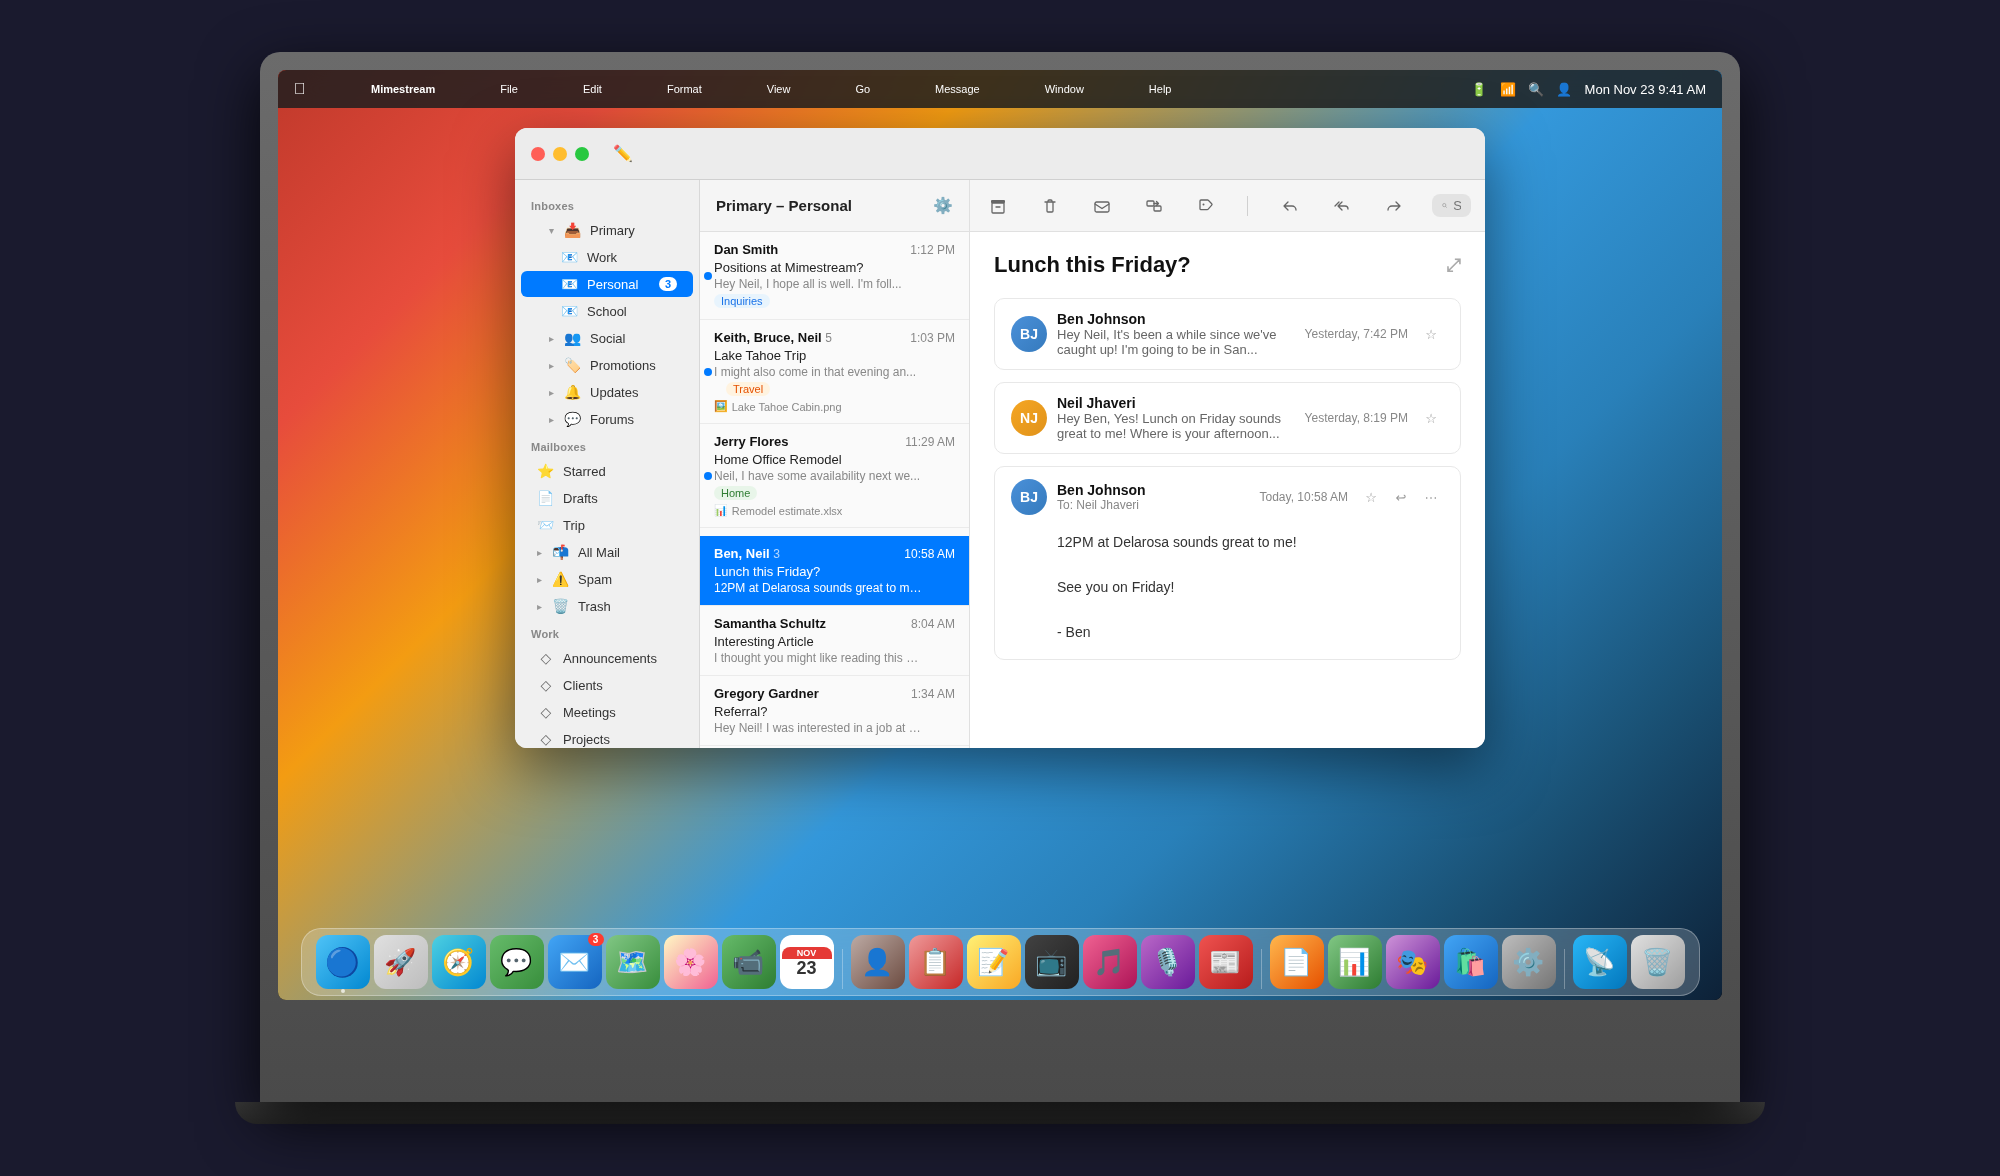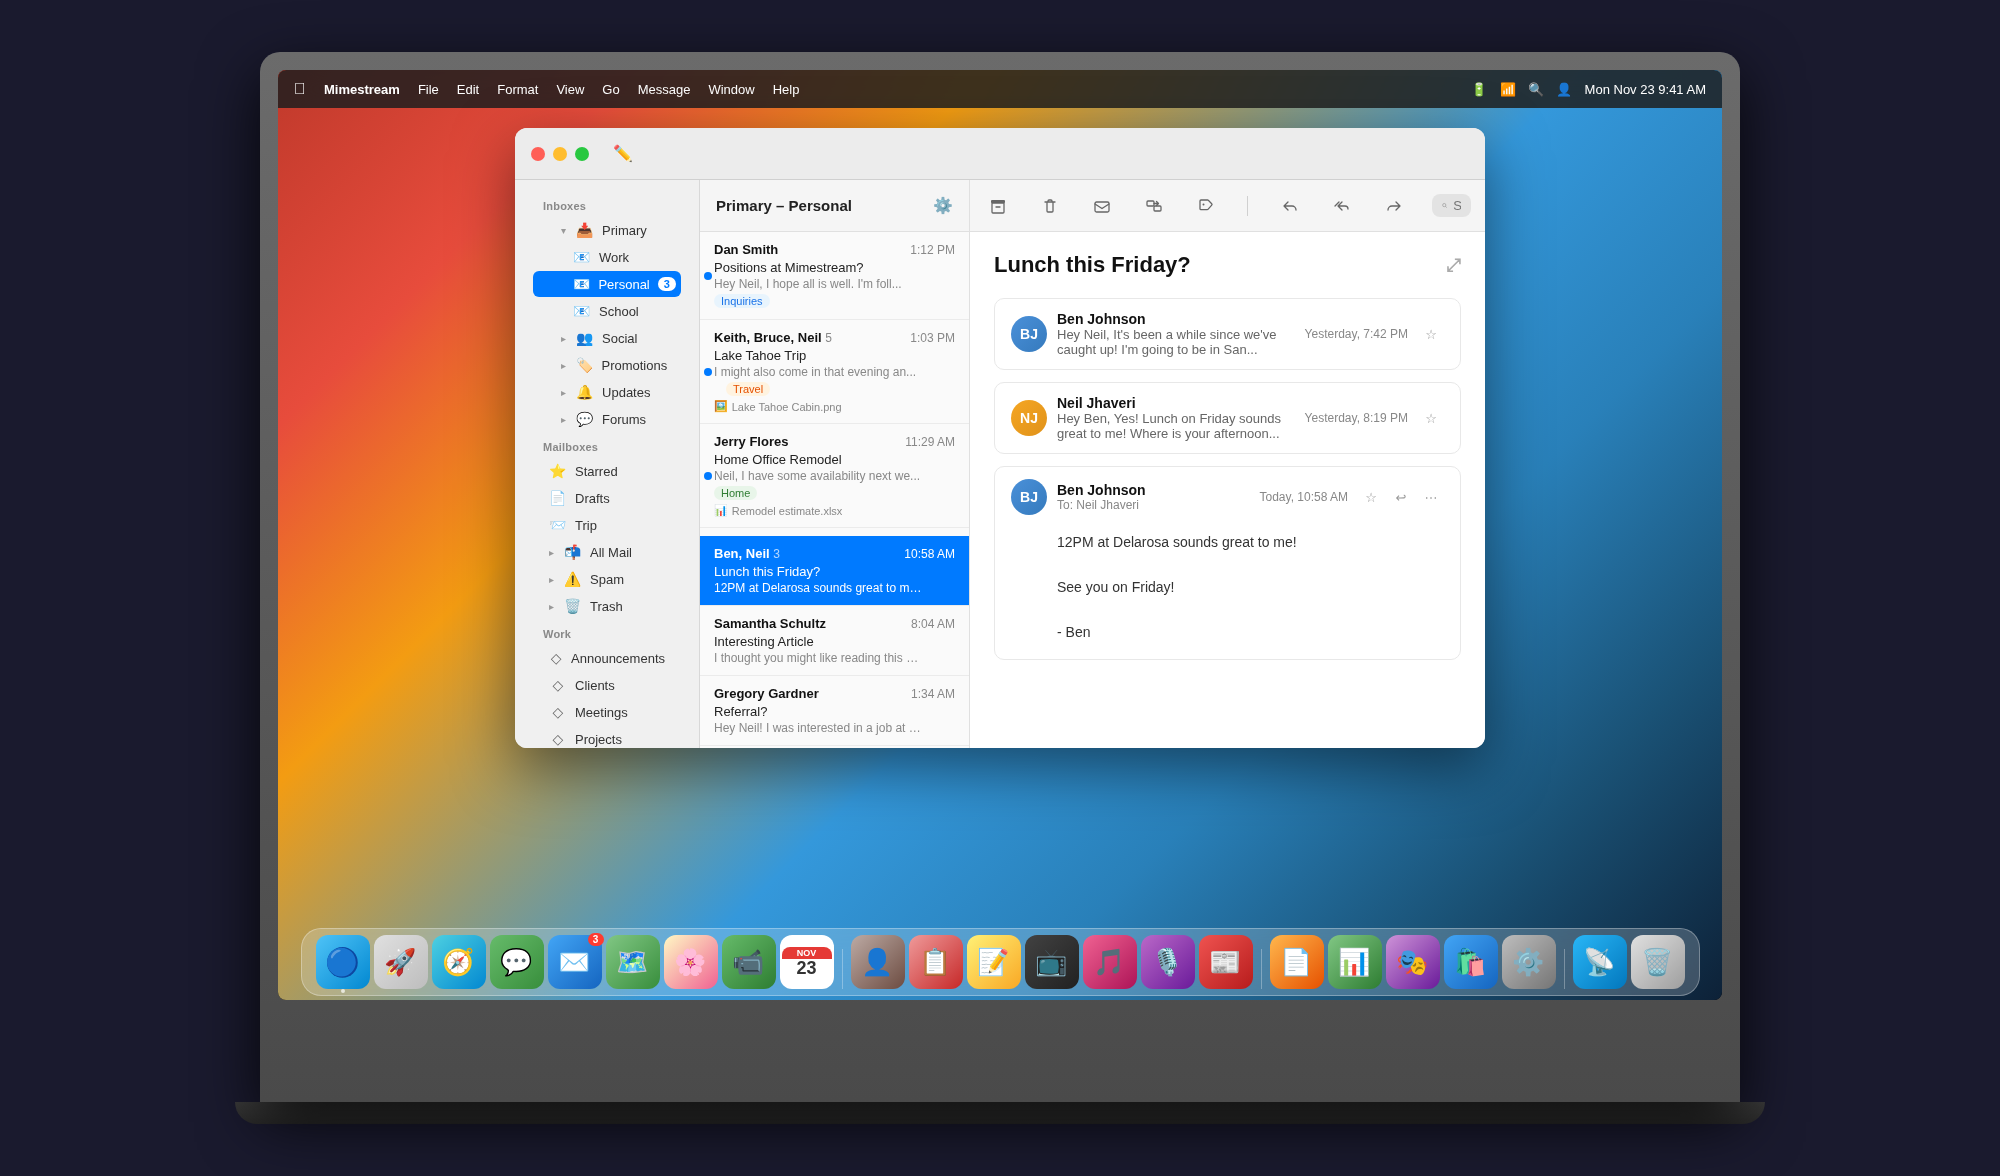--- a/index.html
+++ b/index.html
@@ -63,24 +63,25 @@
       align-items: center;
       gap: 18px;
       flex: 1;
     }
     .apple-logo {
       font-size: 16px;
       color: #fff;
     }
     .menu-item {
       color: #fff;
-      font-size: 13px;
+      font-size: 11px;
       font-weight: 400;
       cursor: pointer;
       white-space: nowrap;
+      margin-left: 47px;
     }
     .menu-item.app-name {
       font-weight: 600;
     }
     .menu-bar-right {
       display: flex;
       align-items: center;
       gap: 12px;
       color: #fff;
       font-size: 13px;
@@ -135,21 +136,21 @@
       overflow: hidden;
     }
 
     
     .sidebar {
       width: 185px;
       background: #f0f0f0;
       border-right: 1px solid #d8d8d8;
       overflow-y: auto;
       flex-shrink: 0;
-      padding: 12px 12px;
+      padding: 12px 0;
     }
     .sidebar-section-label {
       font-size: 11px;
       font-weight: 600;
       color: #888;
       padding: 8px 16px 4px 16px;
       text-transform: none;
       letter-spacing: 0.02em;
     }
     .sidebar-item {

